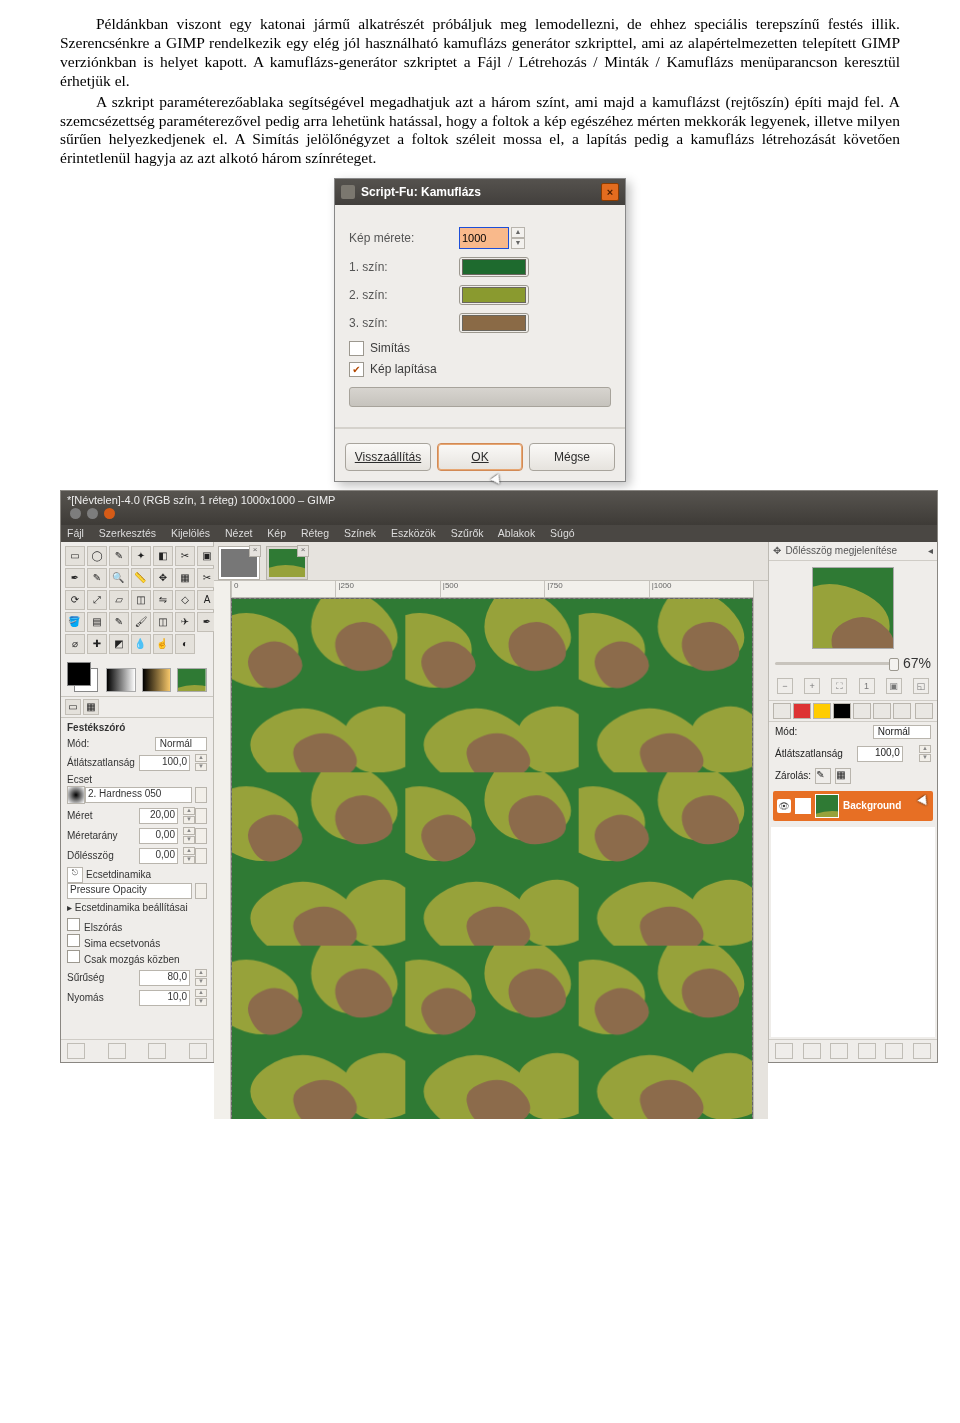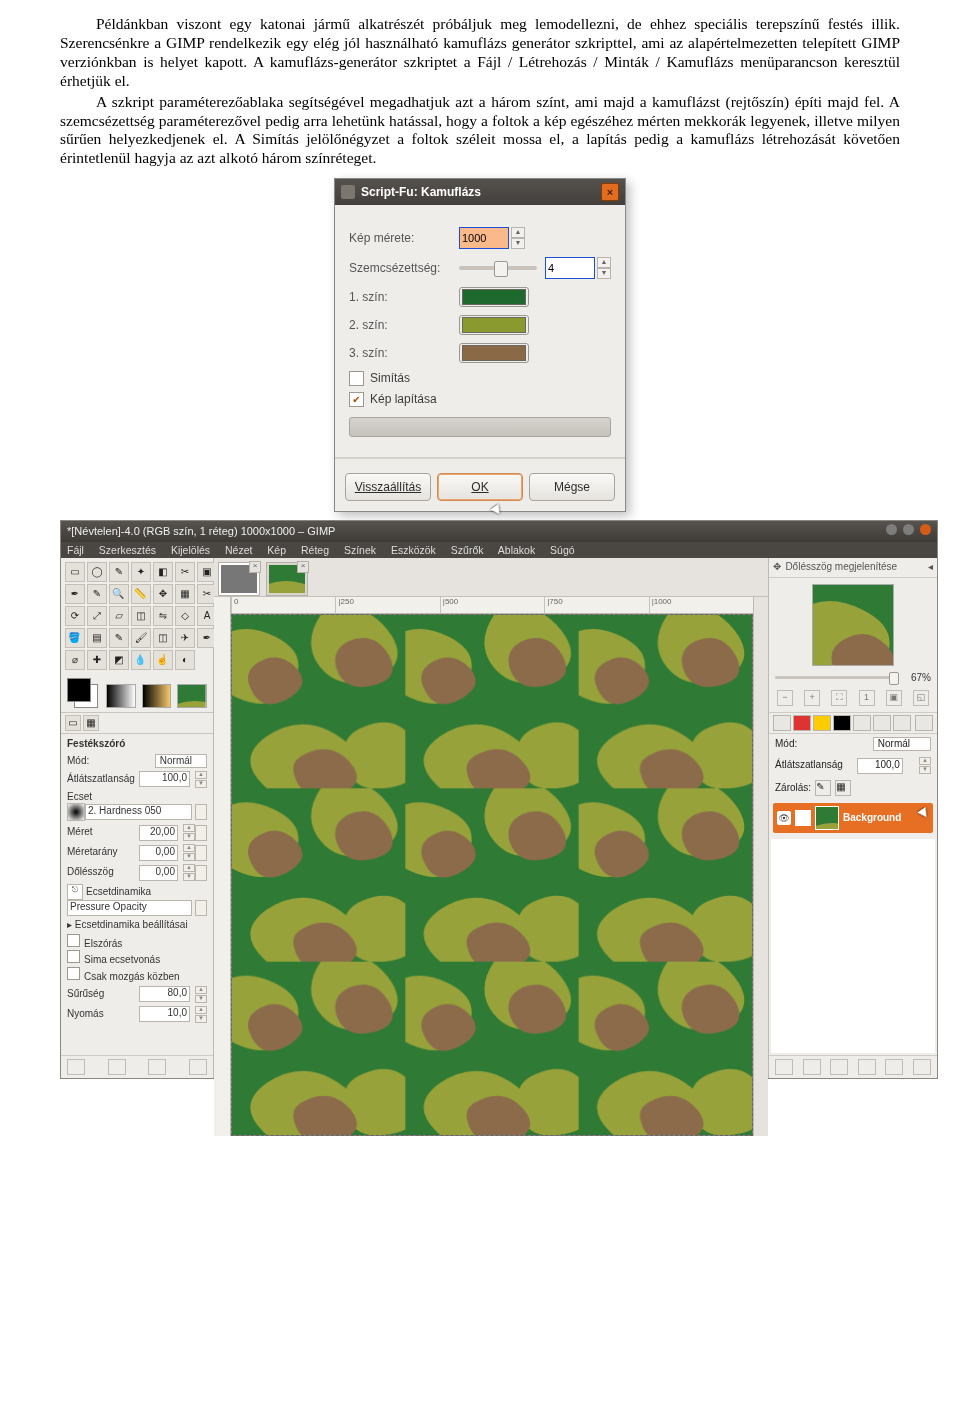--- a/index.html
+++ b/index.html
@@ -82,21 +82,21 @@
     font-family: "Liberation Sans", Arial, sans-serif;
     font-size: 10px;
     color:#222;
     border:1px solid #8a8782;
     background:#e9e7e3;
     position: relative;
   }
   .gtitle {
     background:linear-gradient(#57544f,#3e3b37);
     color:#eee; padding:3px 6px;
-    display:flex; align-items:center; justify-content:space-between; font-size:11px;
+    display:flex; align-items:flex-start; justify-content:space-between; font-size:11px;flex-direction:column;
   }
   .winbtns span { display:inline-block; width:11px; height:11px; border-radius:6px; margin-left:3px; }
   .wb-min{background:#7d7d7d;} .wb-max{background:#7d7d7d;} .wb-close{background:#d55b17;}
   .menubar { background:#4a4743; color:#ddd; padding:2px 6px; font-size:10.5px; }
   .menubar span { margin-right:12px; }
   .gimpbody { display:flex; height:520px; }
   .leftdock { width:152px; background:#efedea; border-right:1px solid #bdbab3; display:flex; flex-direction:column; }
   .toolbox { padding:4px; display:grid; grid-template-columns:repeat(7,1fr); gap:2px; }
   .tbtn { width:18px; height:18px; background:#e4e1db; border:1px solid #c3bfb7; display:flex; align-items:center; justify-content:center; font-size:10px; }
   .fgbg { padding:4px 6px; display:flex; align-items:flex-end; gap:4px; }
@@ -114,21 +114,21 @@
   .opts .arrowbox { width:10px; height:14px; border:1px solid #b9b5ad; background:#f2efe9; }
   .opts .cb2 { width:11px; height:11px; border:1px solid #9c988f; background:#fff; display:inline-block; margin-right:4px; }
 
   .rightdock { width:168px; background:#efedea; border-left:1px solid #bdbab3; display:flex; flex-direction:column; font-size:10px; }
   .rdock-title { display:flex; align-items:center; gap:4px; padding:3px 4px; border-bottom:1px solid #cfccc6; color:#555; }
   .navthumb { padding:6px; text-align:center; }
   .navthumb .thumb { width:80px; height:80px; margin:0 auto; border:1px solid #aaa; }
   .zoomrow { display:flex; align-items:center; padding:0 6px 4px 6px; }
   .zoomrow .zs { flex:1; height:3px; background:#c8c4bd; border-radius:2px; margin-right:4px; position:relative;}
   .zoomrow .zs .knob { position:absolute; left:92%; top:-4px; width:8px; height:11px; background:#f4f2ef; border:1px solid #9c988f; border-radius:2px;}
-  .zoomrow .zp { color:#333; font-size:10px; width:28px; text-align:right; }
+  .zoomrow .zp { color:#333; font-size:14px; width:28px; text-align:right; }
   .zicons { display:flex; justify-content:space-between; padding:2px 8px 6px 8px; color:#777; }
   .zicons span { width:14px; height:14px; border:1px solid #c0bdb6; background:#efedea; display:flex; align-items:center; justify-content:center; font-size:9px;}
   .tabrow { display:flex; padding:2px 4px; gap:2px; border-top:1px solid #cfccc6; border-bottom:1px solid #cfccc6; }
   .tabrow span { width:16px; height:14px; border:1px solid #b9b5ad; background:#e9e7e3; }
   .tabrow span.r{background:#d33;} .tabrow span.y{background:#fc0;} .tabrow span.b{background:#000;}
   .rrow { display:flex; align-items:center; padding:3px 6px; justify-content:space-between; }
   .rrow .rfield { border:1px solid #b9b5ad; background:#fff; height:14px; width:40px; text-align:right; padding:0 2px; }
   .layerlist { padding:4px; }
   .layer {
     background:#e76f24; color:#fff; border-radius:2px; padding:3px 4px;
@@ -203,33 +203,20 @@
           <span class="ico"></span>
           <span>Script-Fu: Kamuflázs</span>
         </div>
         <div class="closebtn">×</div>
       </div>
       <div class="dbody">
         <div class="row">
           <div class="lbl">Kép mérete:</div>
           <div class="spin">
             <input class="sel" value="1000" style="">
-            <div class="arrows">
-                <span>▲</span>
-                <span>▼</span>
-              </div>
-          </div>
-        </div>
-        <div class="row">
-          <div class="lbl">Szemcsézettség:</div>
-          <div class="slider">
-              <div class="knob"></div>
-            </div>
-          <div class="spin">
-            <input value="4" style="">
             <div class="arrows">
                 <span>▲</span>
                 <span>▼</span>
               </div>
           </div>
         </div>
         <div class="row">
           <div class="lbl">1. szín:</div>
           <div class="colorbtn">
               <div class="sw" style="background:#1e6a2e"></div>

